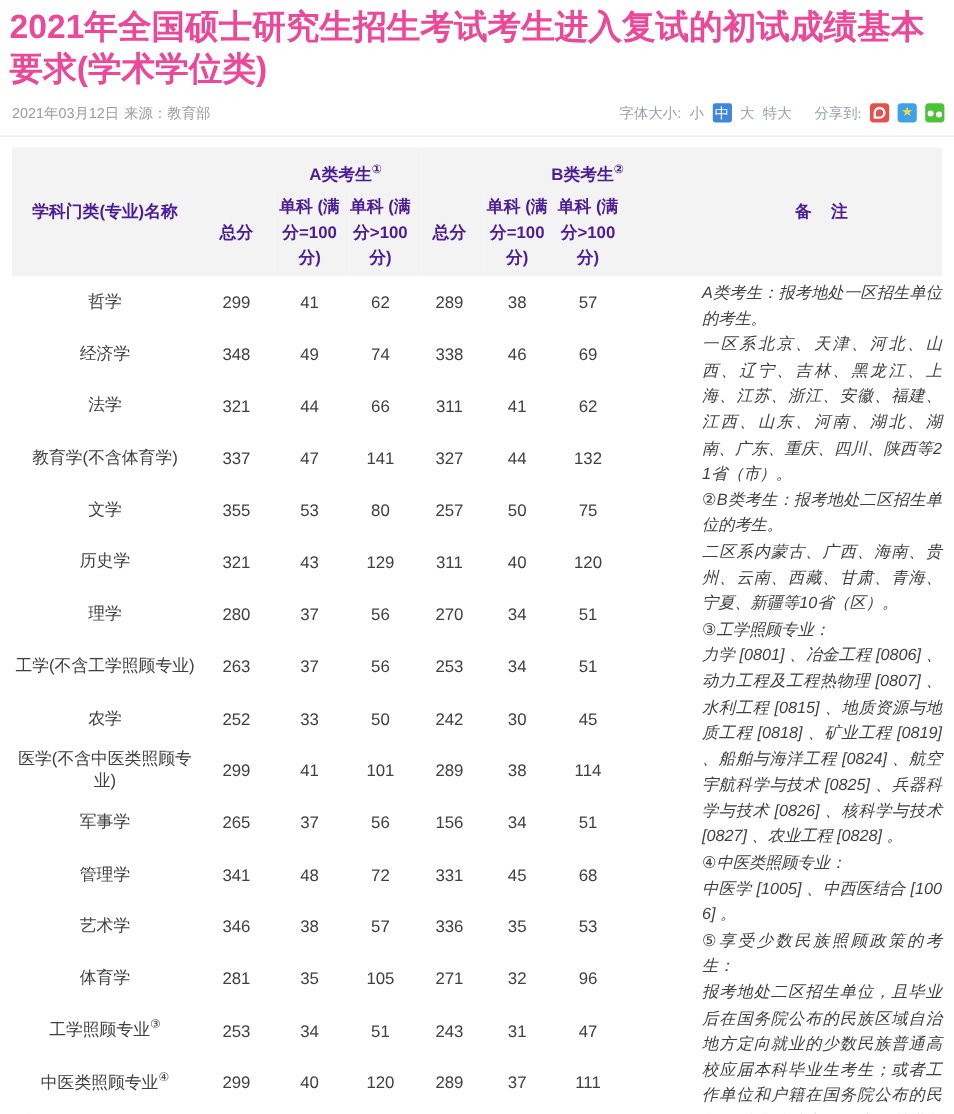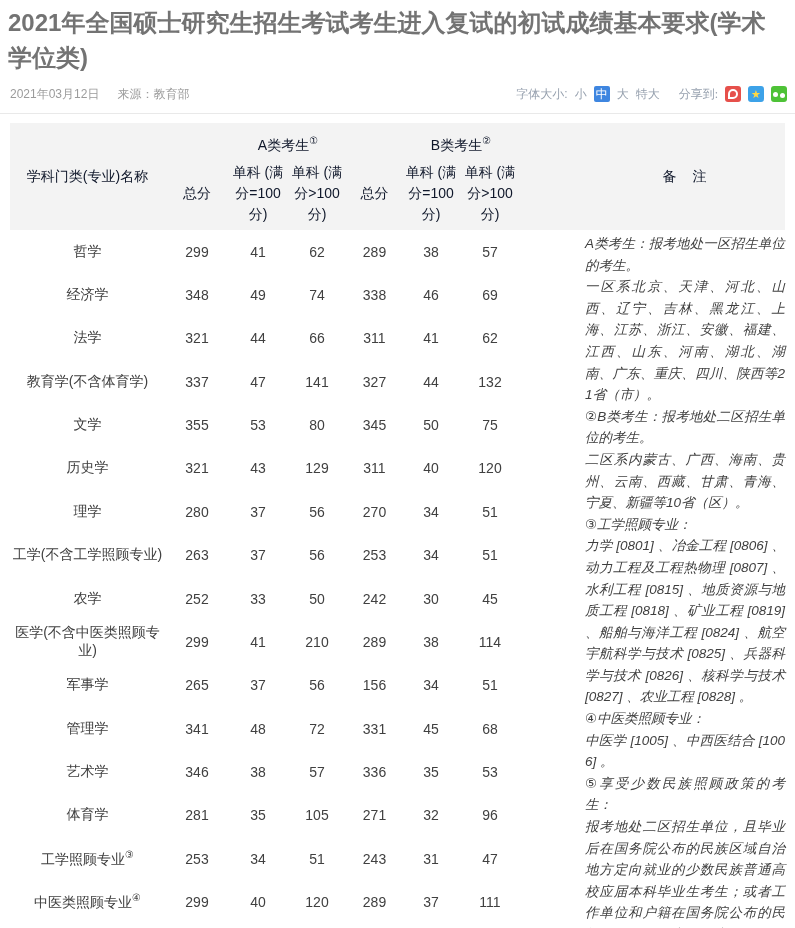--- a/index.html
+++ b/index.html
@@ -3,28 +3,28 @@
 <meta charset="utf-8">
 <style>
   html,body { margin:0; padding:0; }
   body {
     width:795px; height:928px; overflow:hidden; background:#ffffff;
     font-family:"Liberation Sans","DejaVu Sans",sans-serif;
     -webkit-font-smoothing:antialiased;
   }
   .title {
     margin:0; padding:5px 10px 0 8px;
-    color:#737373; font-size:24px; font-weight:bold; line-height:35px;
+    color:#ec4899; font-size:28px; font-weight:bold; line-height:35px;
   }
   .meta {
     display:flex; justify-content:space-between; align-items:center;
     padding:0 8px 0 10px; margin-top:11px; font-size:12px; color:#9b9b9b;
     height:16px;
   }
-  .meta-left { display:flex; gap:18px; align-items:center; }
+  .meta-left { display:flex; gap:4px; align-items:center; }
   .toolbar { display:flex; align-items:center; gap:7px; color:#96a0ae; }
   .fs-item { cursor:pointer; }
   .fs-active {
     background:#3e86e0; color:#ffffff; width:16px; height:16px;
     line-height:16px; text-align:center; border-radius:2px; display:inline-block;
   }
   .share-label { margin-left:12px;font-family:Liberation Serif, serif; }
   .icon {
     width:16px; height:16px; border-radius:3px;
     display:inline-flex; align-items:center; justify-content:center;
@@ -36,24 +36,24 @@
   .icon-qzone::before { content:"★"; color:#ffd843; font-size:11px; line-height:16px; }
   .icon-wechat { background:#4ec237; }
   .wechat-dots { display:block; width:5px; height:5px; background:#fff; border-radius:50%;
     box-shadow:7px 1px 0 #fff; margin-right:7px; }
   .divider { border-top:1px solid #e9e9e9; margin-top:11px; }
 
   table.scores {
     margin:9px 10px 0 10px; width:775px; border-collapse:collapse;
     table-layout:fixed; font-size:14px; color:#404040;
   }
-  thead th { background:#f3f3f3; font-weight:normal; color:#0f172a; padding:0; }
+  thead th { background:#f3f3f3; font-weight:bold; color:#4c1d95; padding:0; }
   .th-group { height:32px; vertical-align:bottom; padding-bottom:2px; }
   .th-group-a { padding-left:64px; }
-  .th-group-b { padding-left:55px; }
+  .th-group-b { padding-left:55px;text-align:right; }
   .th-group sup, td sup { font-size:10px; }
   .th-sub { height:73px; vertical-align:middle; word-break:break-all; line-height:21px; padding:0 1px; }
   .th-subject { vertical-align:middle; }
   .th-notes { vertical-align:middle; padding-left:65px; letter-spacing:1px; }
   tbody td { height:41px; text-align:center; vertical-align:middle; }
   .notes-cell {
     vertical-align:top; text-align:justify; padding:3px 0 0 65px;
     font-size:13.5px; line-height:21.6px; word-break:break-all; color:#3f3f3f;
   }
   .notes-cell p { margin:0;font-style:italic; }
@@ -163,21 +163,21 @@
           <td>141</td>
           <td>327</td>
           <td>44</td>
           <td>132</td>
         </tr>
         <tr>
           <td>文学</td>
           <td>355</td>
           <td>53</td>
           <td>80</td>
-          <td>345</td>
+          <td>257</td>
           <td>50</td>
           <td>75</td>
         </tr>
         <tr>
           <td>历史学</td>
           <td>321</td>
           <td>43</td>
           <td>129</td>
           <td>311</td>
           <td>40</td>
@@ -207,21 +207,21 @@
           <td>33</td>
           <td>50</td>
           <td>242</td>
           <td>30</td>
           <td>45</td>
         </tr>
         <tr>
           <td>医学(不含中医类照顾专业)</td>
           <td>299</td>
           <td>41</td>
-          <td>210</td>
+          <td>101</td>
           <td>289</td>
           <td>38</td>
           <td>114</td>
         </tr>
         <tr>
           <td>军事学</td>
           <td>265</td>
           <td>37</td>
           <td>56</td>
           <td>156</td>

